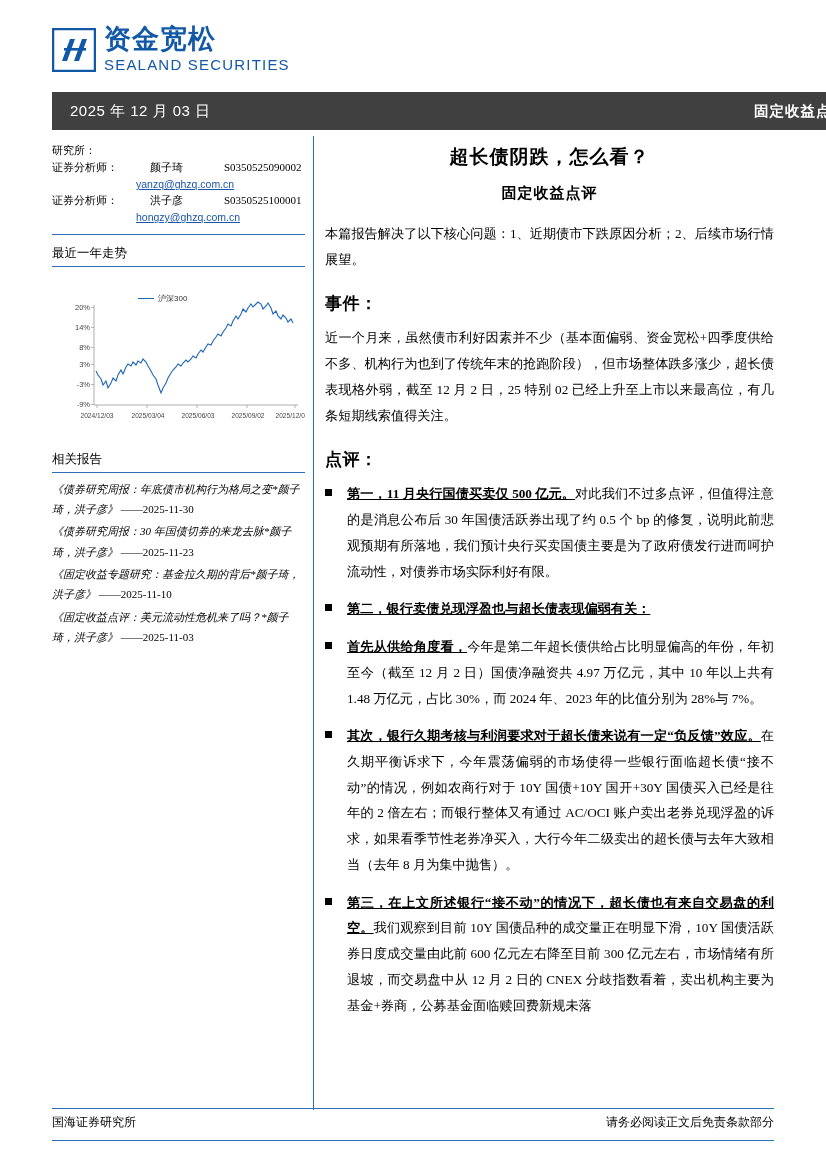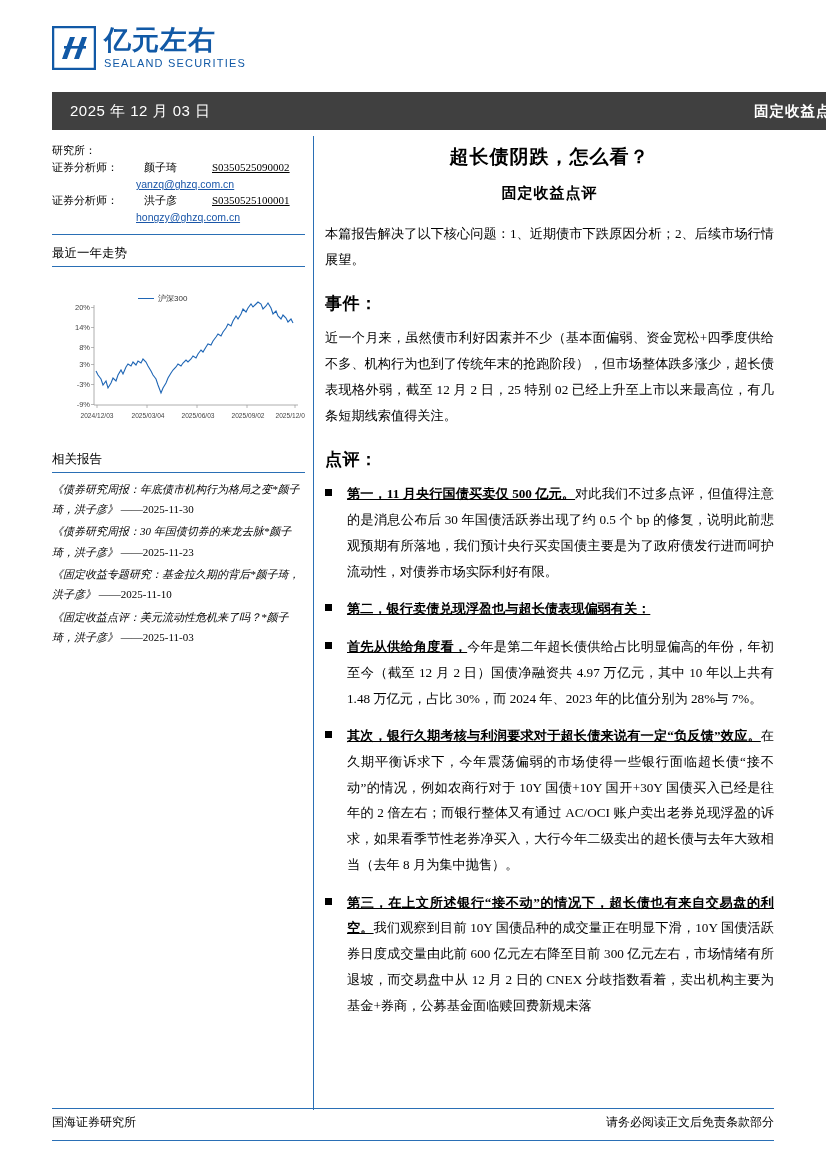--- a/index.html
+++ b/index.html
@@ -36,21 +36,21 @@
   .logo-text-cn {
     font-family: "Liberation Serif", serif;
     font-size: 27px;
     font-weight: bold;
     color: #1159a6;
     letter-spacing: 1px;
     line-height: 1;
   }
   .logo-text-en {
     font-family: "Liberation Sans", sans-serif;
-    font-size: 11px;
+    font-size: 15px;
     color: #1159a6;
     letter-spacing: 1.2px;
     margin-top: 3px;
   }
 
   
   .title-bar {
     position: absolute;
     left: 52px;
     top: 92px;
@@ -84,25 +84,25 @@
   }
   .analyst-block {
     border-bottom: 1px solid #2a6fb5;
     padding: 6px 0 8px 0;
     font-size: 11px;
     line-height: 1.55;
   }
   .analyst-label { color: #000; }
   .analyst-row {
     display: flex;
-    gap: 14px;
+    gap: 20px;
   }
   .analyst-row .lbl { width: 78px; flex: none; }
   .analyst-row .nm { width: 54px; flex: none; }
-  .analyst-row .code { flex: 1; text-decoration: underline; }
+  .analyst-row .code { flex: 1; }
   .analyst-mail {
     color: #1a56a8;
     margin-left: 84px;
     text-decoration: underline;
     font-family: "Liberation Sans", sans-serif;
     font-size: 10.5px;
   }
 
   .section-head {
     font-size: 12.5px;
@@ -250,21 +250,21 @@
   <div class="logo-row">
     <div class="logo-mark">
       <svg width="44" height="44" viewBox="0 0 44 44" xmlns="http://www.w3.org/2000/svg">
         <rect x="1" y="1" width="42" height="42" fill="none" stroke="#1159a6" stroke-width="2.5"></rect>
         <path d="M10 33 L18 11 L23 11 L15 33 Z" fill="#1159a6"></path>
         <path d="M22 33 L30 11 L35 11 L27 33 Z" fill="#1159a6"></path>
         <rect x="12" y="20" width="22" height="2.6" fill="#1159a6"></rect>
       </svg>
     </div>
     <div>
-      <div class="logo-text-cn">亿元左右</div>
+      <div class="logo-text-cn">资金宽松</div>
       <div class="logo-text-en">SEALAND SECURITIES</div>
     </div>
   </div>
 
   <div class="title-bar">
     <div class="date">2025 年 12 月 03 日</div>
     <div class="cat">固定收益点评</div>
   </div>
 
   <div class="left-col">

